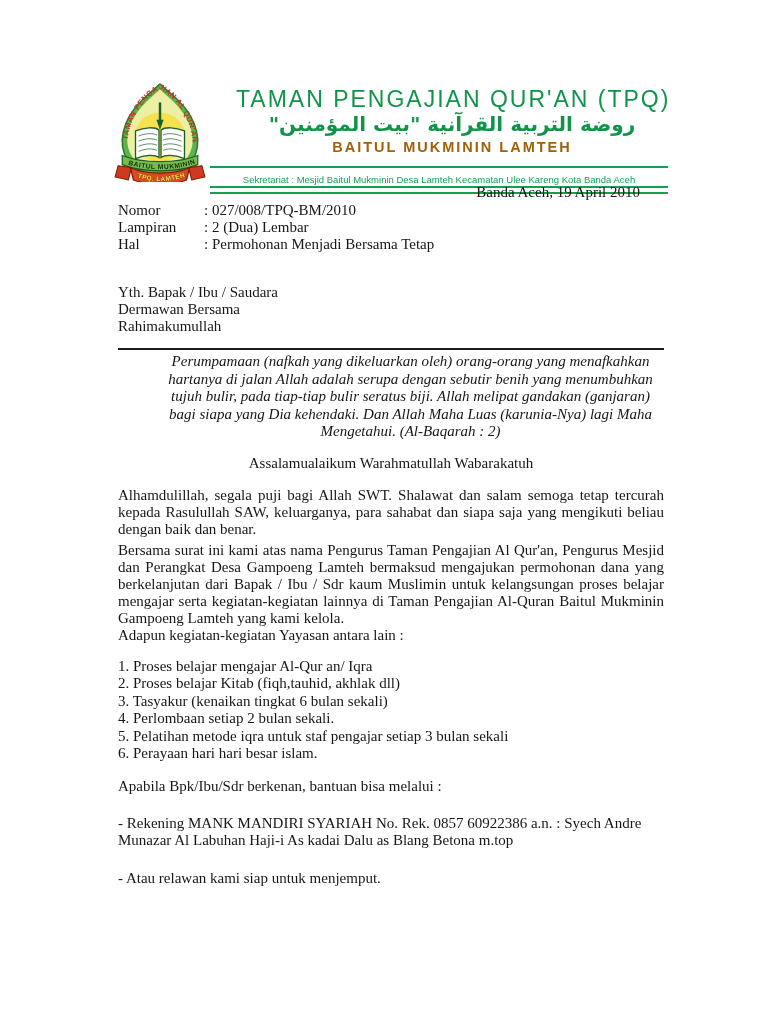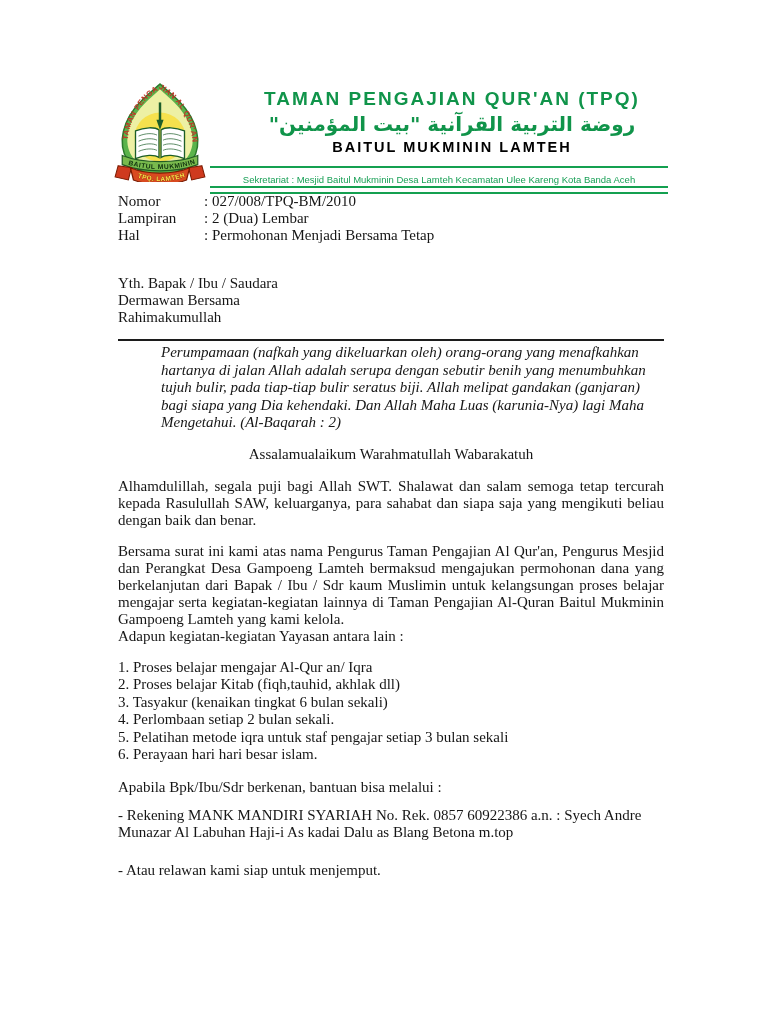--- a/index.html
+++ b/index.html
@@ -4,59 +4,59 @@
 <style>
   html,body{margin:0;padding:0;background:#ffffff;}
   .page{
     position:relative;width:768px;height:1024px;background:#ffffff;overflow:hidden;
     font-family:"Liberation Serif","DejaVu Serif",serif;color:#161616;
   }
   
   .logo{position:absolute;left:114px;top:82px;width:92px;height:100px;}
   .head-block{position:absolute;left:236px;top:88px;width:432px;text-align:center;}
   .lh-title{
-    font-family:"Liberation Sans","DejaVu Sans",sans-serif;font-weight:bold;
-    font-size:19px;letter-spacing:2px;color:#10944a;white-space:nowrap;line-height:22px;
+    font-family:"Liberation Sans","DejaVu Sans",sans-serif;font-weight:normal;
+    font-size:23px;letter-spacing:2px;color:#10944a;white-space:nowrap;line-height:22px;
   }
   .lh-arabic{
     font-family:"DejaVu Sans",sans-serif;font-weight:bold;font-size:20px;
     color:#10944a;direction:rtl;line-height:27px;margin-top:1px;
   }
   .lh-line1{
     font-family:"Liberation Sans","DejaVu Sans",sans-serif;font-weight:bold;
-    font-size:14.5px;letter-spacing:2px;color:#000000;line-height:15px;margin-top:2px;white-space:nowrap;
+    font-size:14.5px;letter-spacing:2px;color:#a16207;line-height:15px;margin-top:2px;white-space:nowrap;
   }
   .lh-line2{
     font-family:"Liberation Sans","DejaVu Sans",sans-serif;font-weight:bold;
     font-size:14px;letter-spacing:2.5px;color:#10944a;line-height:16px;white-space:nowrap;
   }
   .sek{position:absolute;left:210px;top:166px;width:458px;text-align:center;}
   .sek-top{border-top:2px solid #14a050;}
   .sek-text{
     font-family:"Liberation Sans","DejaVu Sans",sans-serif;font-size:9.5px;
     color:#18a056;padding:6px 0 1px 0;white-space:nowrap;
   }
   .sek-double{height:4px;border-top:2px solid #14a050;border-bottom:2px solid #14a050;}
   
   .content{position:absolute;left:118px;top:184px;width:546px;font-size:15px;line-height:17px;}
   .date-line{text-align:right;padding-right:24px;}
-  .meta{margin-top:9px;}
+  .meta{margin-top:1px;}
   .meta-row{display:flex;}
   .meta-label{width:86px;flex:0 0 86px;}
   .meta-value{flex:1;}
   .recipient{margin-top:31px;}
   .rule{margin-top:13px;height:2px;background:#1c1c1c;}
-  .quote{margin-top:3px;font-style:italic;line-height:17.5px;padding:0 4px;margin-left:39px;}
+  .quote{margin-top:3px;font-style:italic;text-align:center;line-height:17.5px;padding:0 4px;margin-left:39px;}
   .salutation{margin-top:14px;text-align:center;}
   .p1{margin-top:15px;text-align:justify;}
-  .p2{margin-top:14px;text-align:justify;}
+  .p2{margin-top:4px;text-align:justify;}
   .activities-intro{}
   .activities{margin-top:14px;line-height:17.5px;}
   .donation-intro{margin-top:15px;}
-  .donation-1{margin-top:11px;line-height:17.5px;}
+  .donation-1{margin-top:20px;line-height:17.5px;}
   .donation-2{margin-top:20px;}
 </style>
 </head>
 <body>
 
 <div class="page">
 
   <div class="logo">
     <svg viewBox="0 0 90 98" width="92" height="100">
 
@@ -122,20 +122,21 @@
   </div>
 
   <div class="sek">
     <div class="sek-top"></div>
     <div class="sek-text">Sekretariat : Mesjid Baitul Mukminin Desa Lamteh Kecamatan Ulee Kareng Kota Banda Aceh</div>
     <div class="sek-double"></div>
   </div>
 
   <div class="content">
 
+    <div class="date-line">Banda Aceh, 19 April 2010</div>
 
     <div class="meta">
       <div class="meta-row">
         <div class="meta-label">Nomor</div>
         <div class="meta-value">: 027/008/TPQ-BM/2010</div>
       </div>
       <div class="meta-row">
         <div class="meta-label">Lampiran</div>
         <div class="meta-value">: 2 (Dua) Lembar</div>
       </div>

